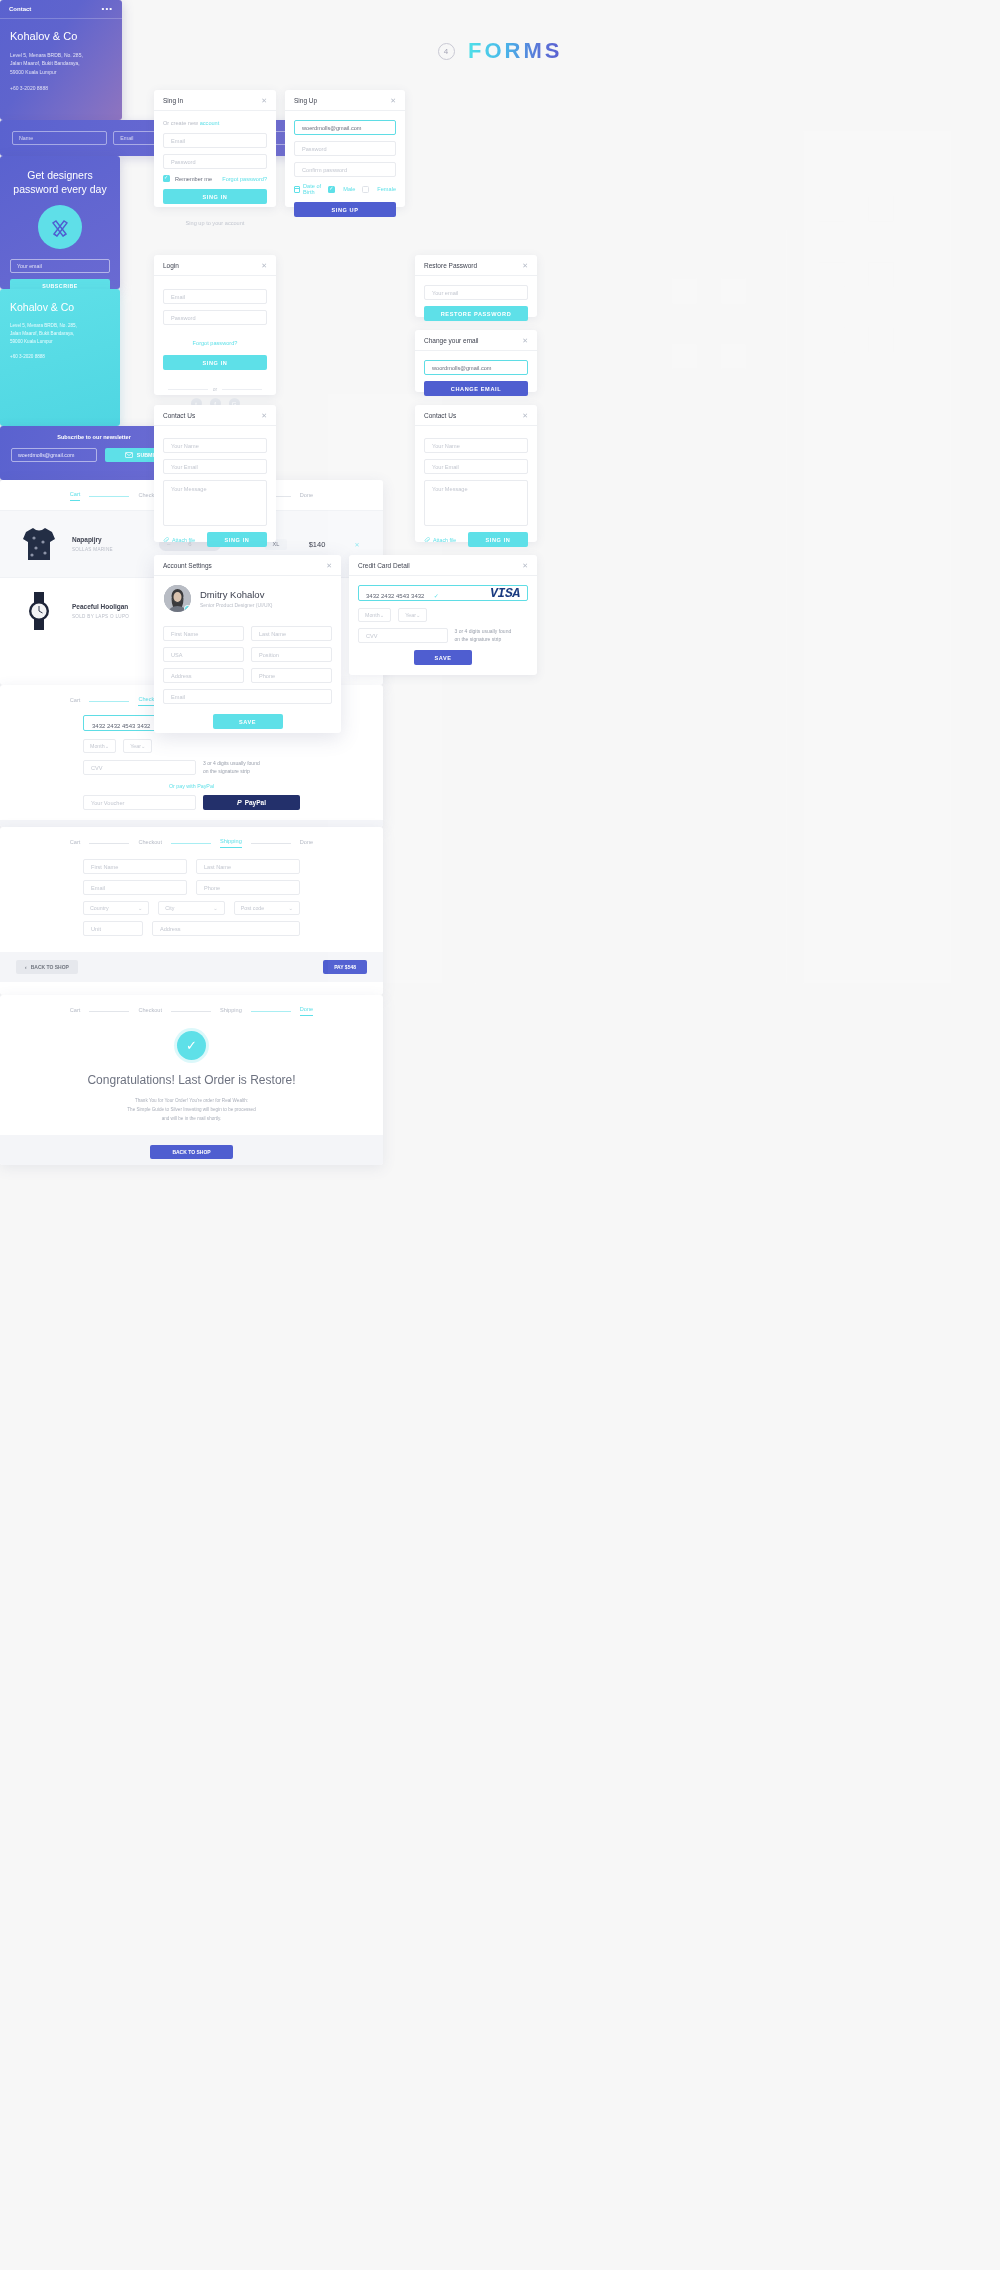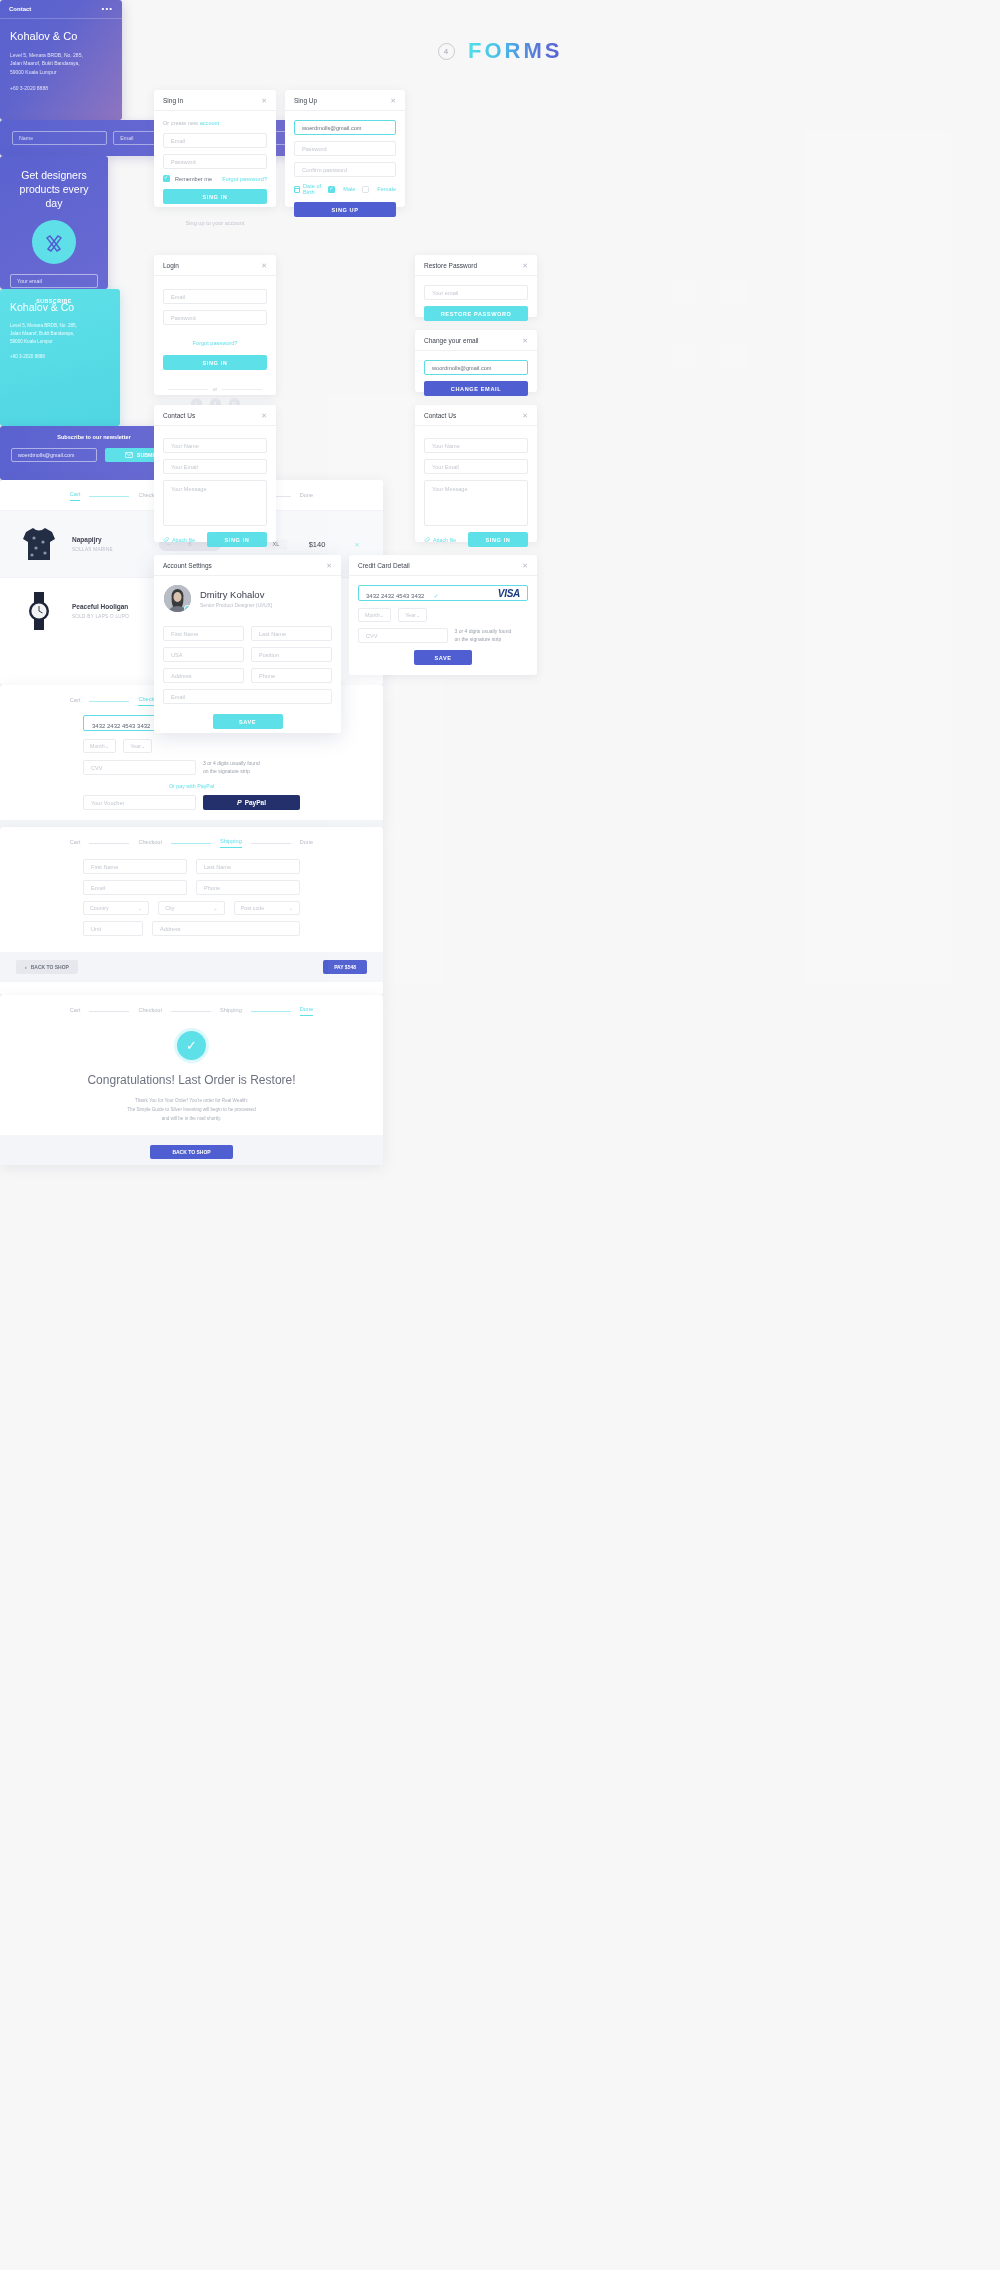--- a/index.html
+++ b/index.html
@@ -108,21 +108,21 @@
   
   #login { left:154px; top:255px; width:122px; height:140px; }
   .socs { display:flex; justify-content:center; gap:8px; padding:6px 0 0; }
   .soc { width:11px; height:11px; border-radius:50%; background:#e4e7ec; color:#fff;
          font-size:6px; display:flex; align-items:center; justify-content:center; cursor:pointer; }
   .ordiv { display:flex; align-items:center; gap:5px; font-size:5px; color:#c3c7d0; }
   .ordiv:before, .ordiv:after { content:""; flex:1; height:1px; background:#eceef2; }
 
   
   #subs {
-    left:285px; top:255px; width:108px; height:133px; border-radius:3px;
+    left:285px; top:255px; width:120px; height:133px; border-radius:3px;
     background:linear-gradient(150deg,#5a62cf,#6a6ad2);
     box-shadow:0 3px 12px rgba(70,70,140,.22); padding:12px 10px;
   }
   #subs h3 { font-size:10.5px; color:#fff; text-align:center; line-height:1.35; font-weight:normal; }
   .pcircle { width:44px; height:44px; border-radius:50%; background:#5fdfe8; margin:9px auto 10px;
              display:flex; align-items:center; justify-content:center; }
   #subs .sf { height:14px; border:1px solid rgba(255,255,255,.5); border-radius:2px;
               display:flex; align-items:center; padding:0 6px; font-size:5.3px; color:#e3e3f7; margin-bottom:6px; }
   #subs .sb { height:14px; border-radius:2px; background:#5ee0e8; font-size:5.3px; color:#fff; font-weight:bold;
               display:flex; align-items:center; justify-content:center; letter-spacing:.5px; }
@@ -161,21 +161,21 @@
   .grid2 { display:flex; gap:7px; }
   .grid2 .fld { flex:1; }
   #acct .savebar { display:flex; justify-content:center; padding-top:4px; }
   #acct .savebar .btn { width:70px; }
 
   
   #cc { left:349px; top:555px; width:188px; height:120px; }
   .cc-num { height:16px; border:1px solid #5fdde5; border-radius:2px; display:flex; align-items:center;
             justify-content:space-between; padding:0 7px; margin-bottom:7px; }
   .cc-num .n { font-size:6px; color:#5d6271; }
-  .visa { font-size:10px; font-weight:bold; font-style:italic; color:#1a3a80; letter-spacing:-.3px; }
+  .visa { font-size:13px; font-weight:bold; font-style:italic; color:#1a3a80; letter-spacing:-.3px;font-family:Liberation Mono, monospace; }
   .sel { height:14px; border:1px solid #e9ebef; border-radius:2px; display:flex; align-items:center;
          justify-content:space-between; padding:0 6px; font-size:5.3px; color:#c3c7d0; }
   .hint { font-size:5px; color:#9aa0ac; line-height:1.5; }
   #cc .savebar { display:flex; justify-content:center; padding-top:7px; }
   #cc .savebar .btn { width:58px; }
 
   
   #news {
     left:349px; top:680px; width:188px; height:54px; border-radius:3px;
     background:linear-gradient(100deg,#5a62cf,#6c6cd3); padding:8px 11px;
@@ -365,21 +365,21 @@
     <div class="socs">
       <span class="soc">t</span>
       <span class="soc">f</span>
       <span class="soc">G</span>
     </div>
   </div>
 
   <div id="subs">
     <h3>
       <span>Get designers</span><br>
-      <span>products every day</span>
+      <span>password every day</span>
     </h3>
     <div class="pcircle">
       <svg width="24" height="24" viewBox="0 0 24 24" fill="none" stroke="#4f5ed0" stroke-width="1.4">
         <path d="M6 19 L16 6 L19 8 L9 21 Z"></path>
           <path d="M6 19 L9 21"></path>
         <path d="M18 19 L8 6 L5 8 L15 21 Z"></path>
           <path d="M18 19 L15 21"></path>
       </svg>
     </div>
     <div class="sf">Your email</div>

